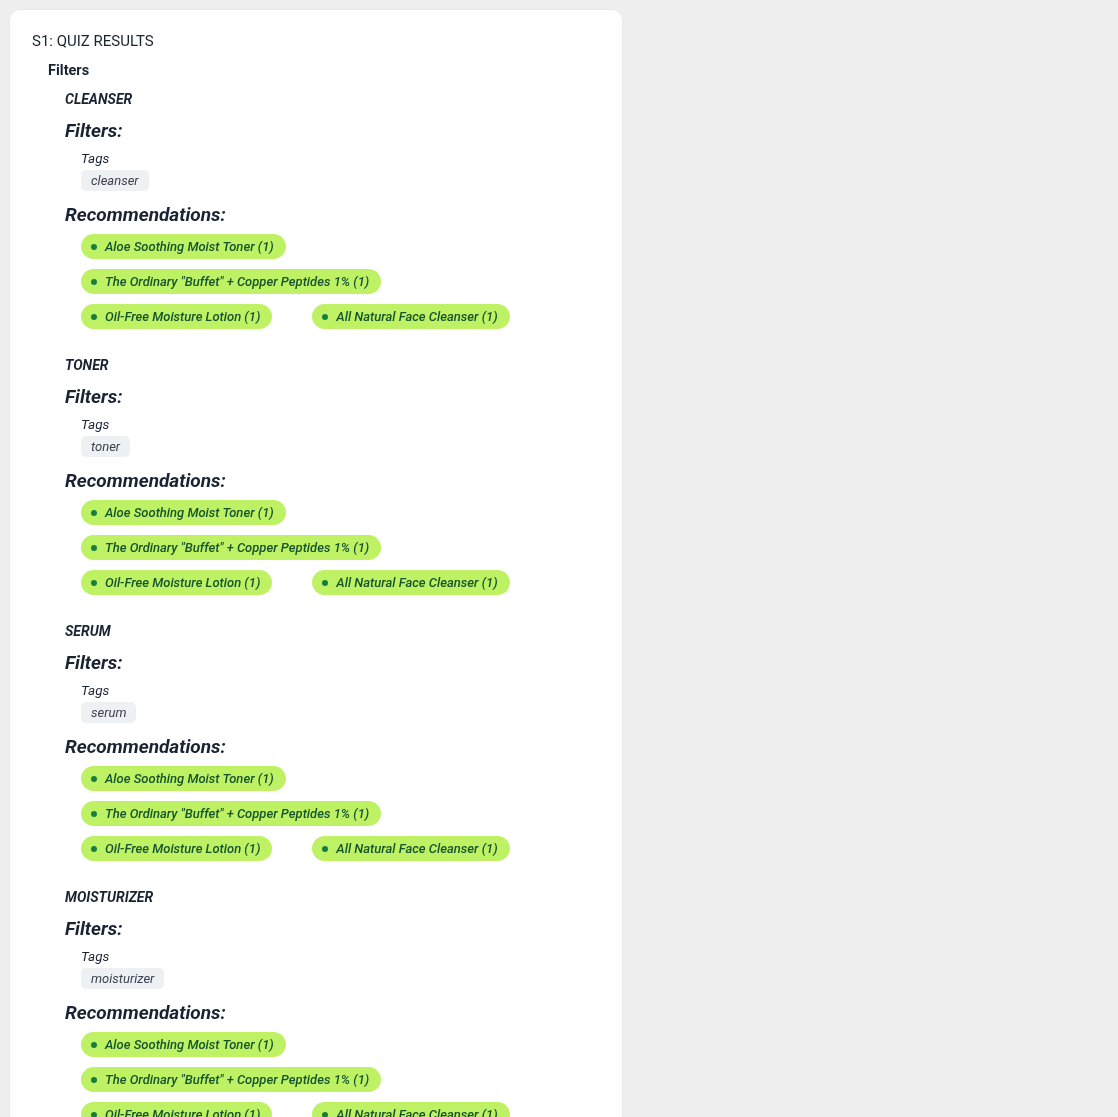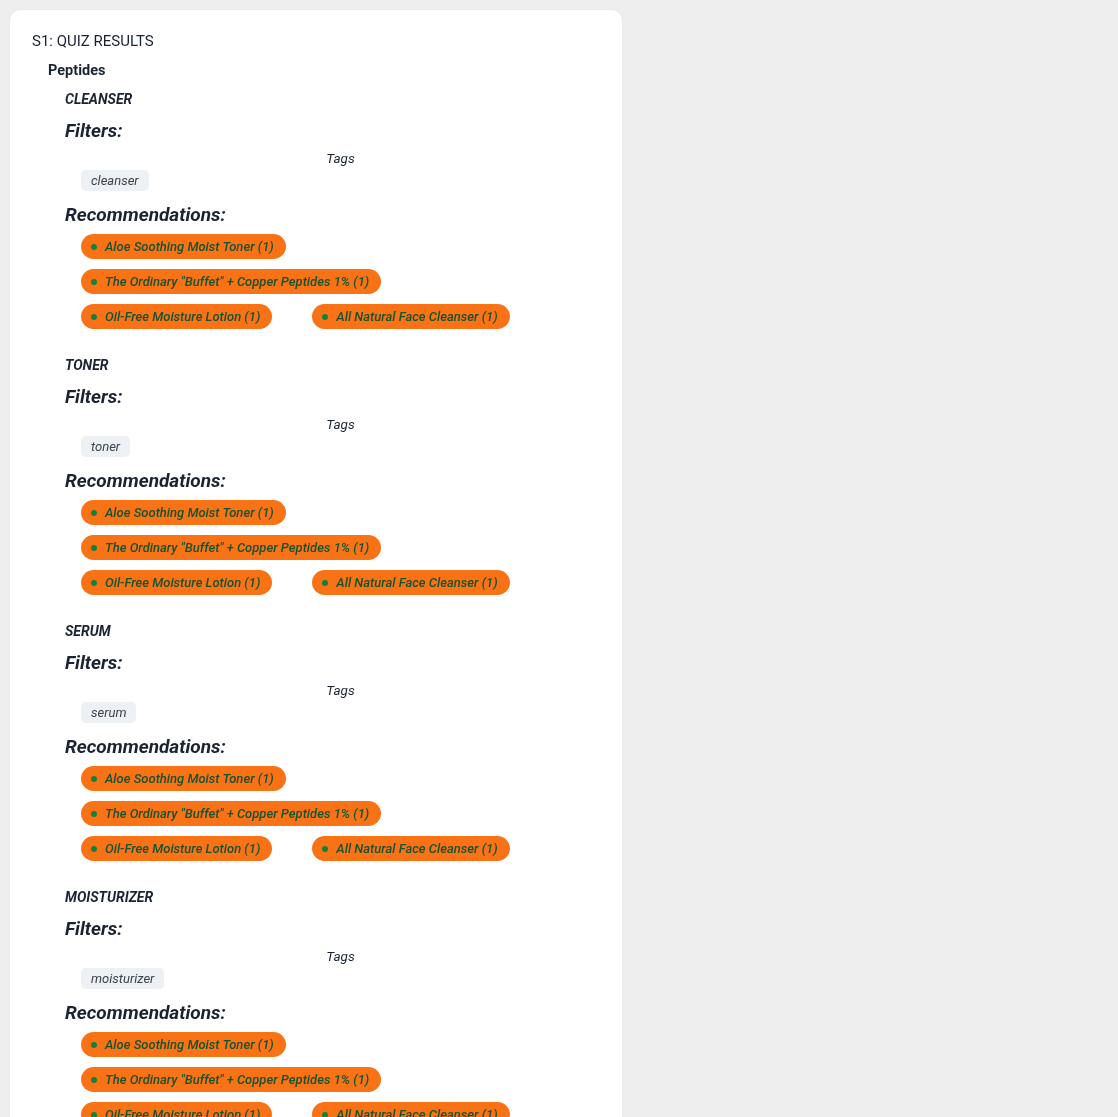--- a/index.html
+++ b/index.html
@@ -49,21 +49,20 @@
     }
     .filters-label, .recommendations-label {
       font-weight: 700;
       font-size: 19px;
       margin-bottom: 8px;
     }
     .tags-label {
       font-size: 13.5px;
       margin-left: 16px;
       margin-bottom: 4px;
-      text-align: center;
     }
     .tag-chip {
       display: inline-block;
       background: #eef1f3;
       color: #3a4250;
       font-size: 13px;
       padding: 3px 10px;
       border-radius: 5px;
       margin-left: 16px;
       margin-bottom: 12px;
@@ -73,21 +72,21 @@
     }
     .reco-row {
       display: flex;
       flex-wrap: wrap;
       gap: 40px;
       margin-bottom: 10px;
     }
     .reco-chip {
       display: inline-flex;
       align-items: center;
-      background: #f97316;
+      background: #bef264;
       color: #14532d;
       font-size: 13px;
       font-weight: 500;
       padding: 5px 12px 5px 10px;
       border-radius: 999px;
       gap: 8px;
       white-space: nowrap;
     }
     .reco-dot {
       width: 6px;
@@ -95,21 +94,21 @@
       border-radius: 50%;
       background: #15803d;
       flex-shrink: 0;
     }
   </style>
 </head>
 <body>
 
 <div class="card">
   <div class="section-title">S1: QUIZ RESULTS</div>
-  <div class="products-label">Peptides</div>
+  <div class="products-label">Filters</div>
   <div id="categories-container">
       <div class="category-block"><div class="category-title">CLEANSER</div><div class="filters-label">Filters:</div><div class="tags-label">Tags</div><span class="tag-chip">cleanser</span><div class="recommendations-label">Recommendations:</div><div class="reco-list">
           <div class="reco-row">
             <span class="reco-chip">
               <span class="reco-dot"></span>
               <span>Aloe Soothing Moist Toner (1)</span>
             </span>
           </div>
           <div class="reco-row">
             <span class="reco-chip">

